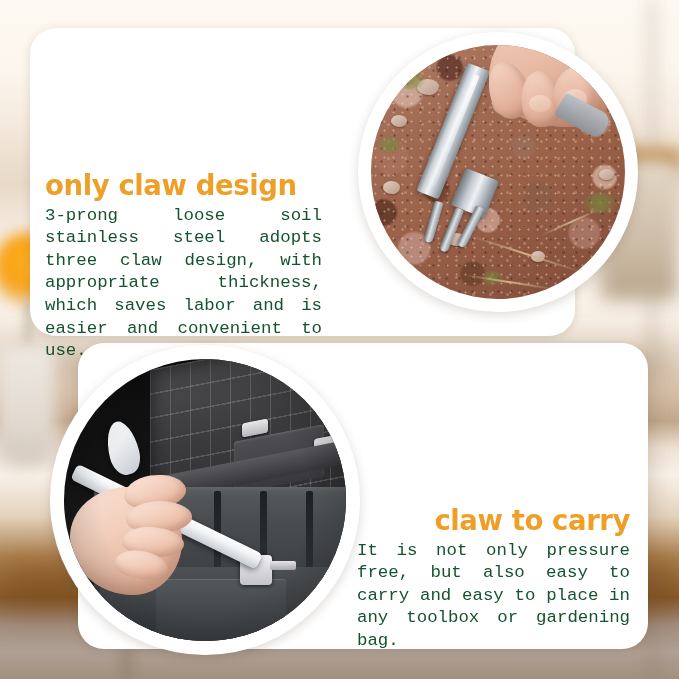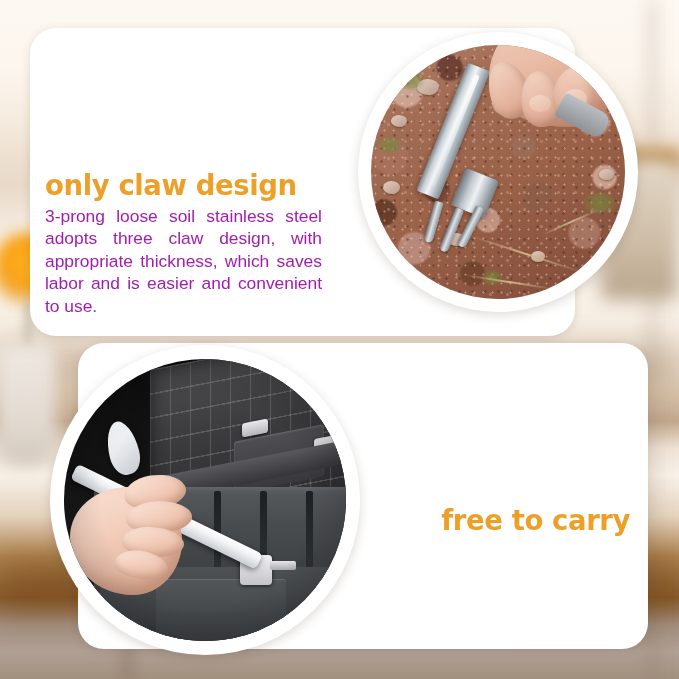--- a/index.html
+++ b/index.html
@@ -432,24 +432,24 @@
   .heading {
     font-family: "DejaVu Sans", sans-serif;
     font-weight: bold;
     font-size: 27.5px;
     line-height: 1.04;
     letter-spacing: -0.4px;
     margin: 0 0 5px 0;
     white-space: nowrap;
   }
   .body-copy {
-    font-family: Liberation Sans, sans-serif;
+    font-family: Liberation Mono, monospace;
     font-size: 17.4px;
     line-height: 1.30;
-    color: #a21caf;
+    color: #14532d;
     margin: 0;
     text-align: justify;
     text-justify: inter-word;
   }
   #text-top {
     left: 45px;
     top: 171px;
     width: 277px;
   }
   #text-bottom {
@@ -556,16 +556,17 @@
       <div class="finger-tb" style="left:60px;  top:116px; width:62px; height:34px; transform:rotate(-8deg);"></div>
       <div class="finger-tb" style="left:62px;  top:142px; width:66px; height:32px; transform:rotate(-3deg);"></div>
       <div class="finger-tb" style="left:58px;  top:168px; width:62px; height:30px; transform:rotate(3deg);"></div>
       <div class="finger-tb" style="left:50px;  top:192px; width:54px; height:28px; transform:rotate(8deg);"></div>
 
       <div class="tb-vignette"></div>
     </div>
   </div>
 
   <div class="text-block" id="text-bottom">
-    <h2 class="heading" style="color:#ee9f28;">free to carry</h2>
+    <h2 class="heading" style="color:#ee9f28;">claw to carry</h2>
+    <p class="body-copy">It is not only pressure free, but also easy to carry and easy to place in any toolbox or gardening bag.</p>
   </div>
 
 </div>
 
 </body></html>

